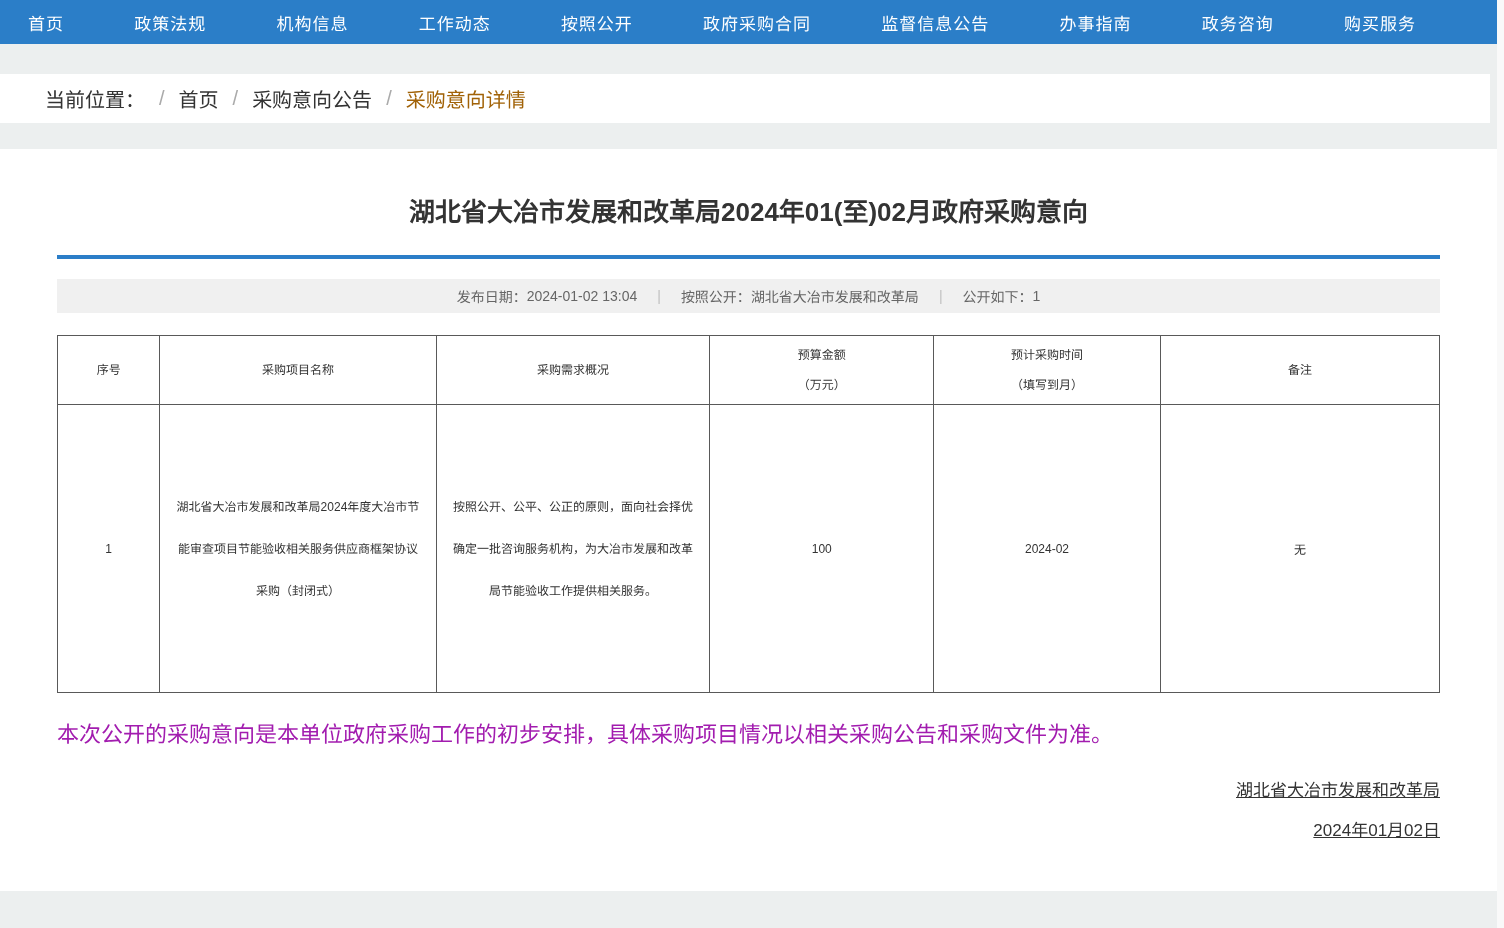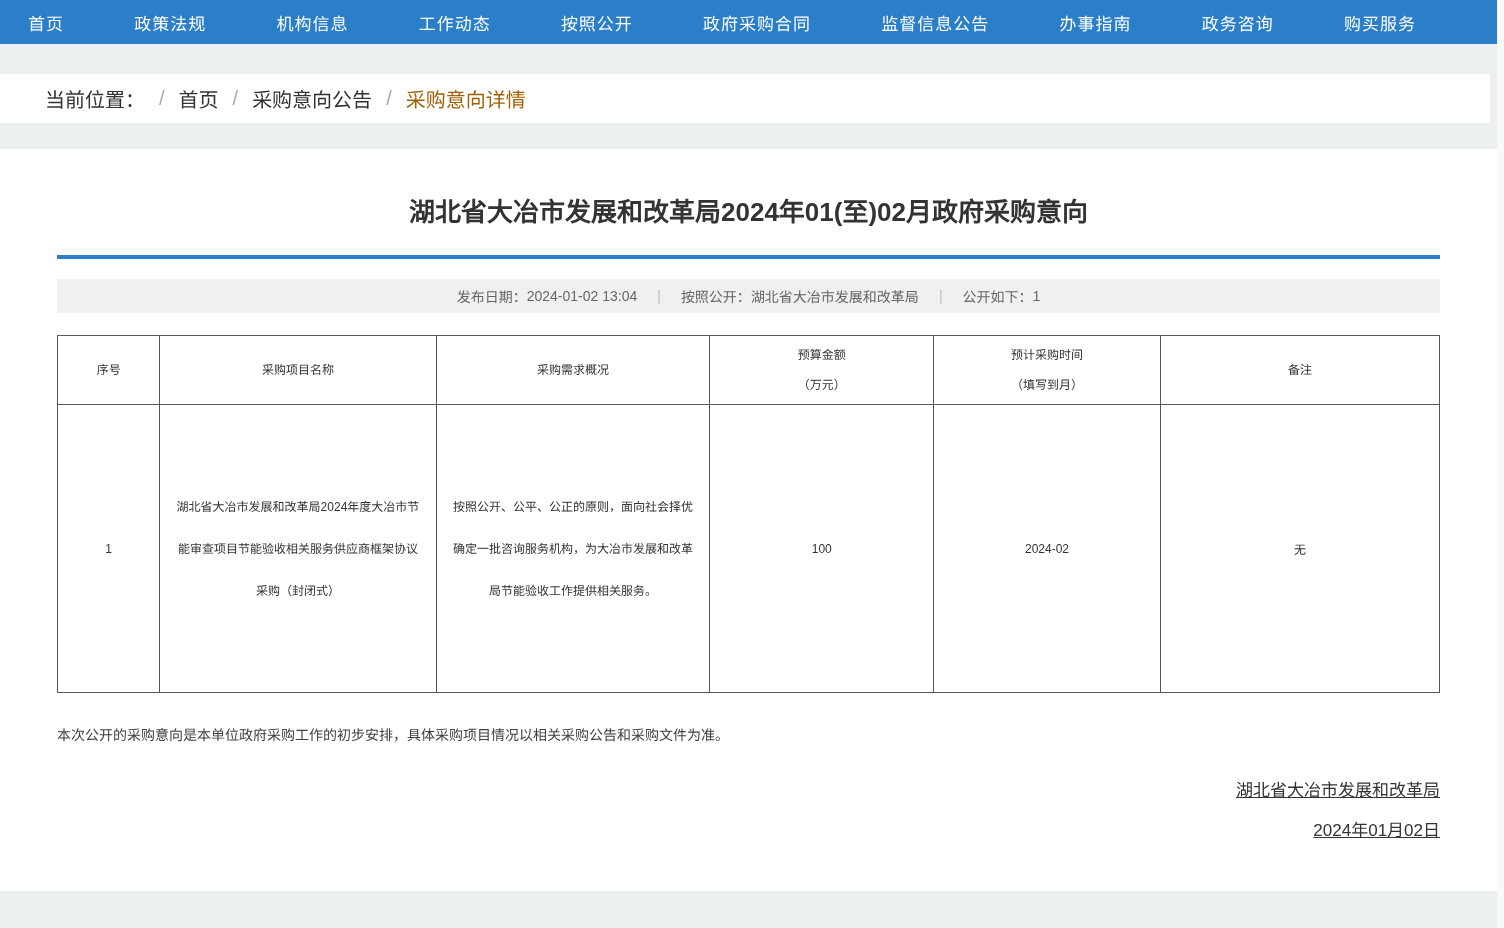--- a/index.html
+++ b/index.html
@@ -52,21 +52,21 @@
     margin-top:22px; width:100%; border-collapse:collapse;
     font-size:12px; color:#333; table-layout:fixed;
   }
   table.purchase th, table.purchase td {
     border:1px solid #595959; text-align:center; vertical-align:middle;
     font-weight:400; padding:4px 14px;
   }
   table.purchase thead th { height:68px; line-height:30px; }
   table.purchase tbody td { height:288px; }
   td.longtext { line-height:42px; padding:0 16px; }
-  .note { margin-top:28px; font-size:14px; line-height:28px; color:#404040; }
+  .note { margin-top:28px; font-size:22px; line-height:28px; color:#a21caf; }
   .signature { margin-top:22px; text-align:right; font-size:17px; line-height:40px; }
   .signature div { text-decoration:underline; }
   
   .scrollbar {
     position:absolute; top:0; right:0; width:7px; height:928px;
     background:#f9f9f9;
   }
 </style>
 </head>
 <body>

